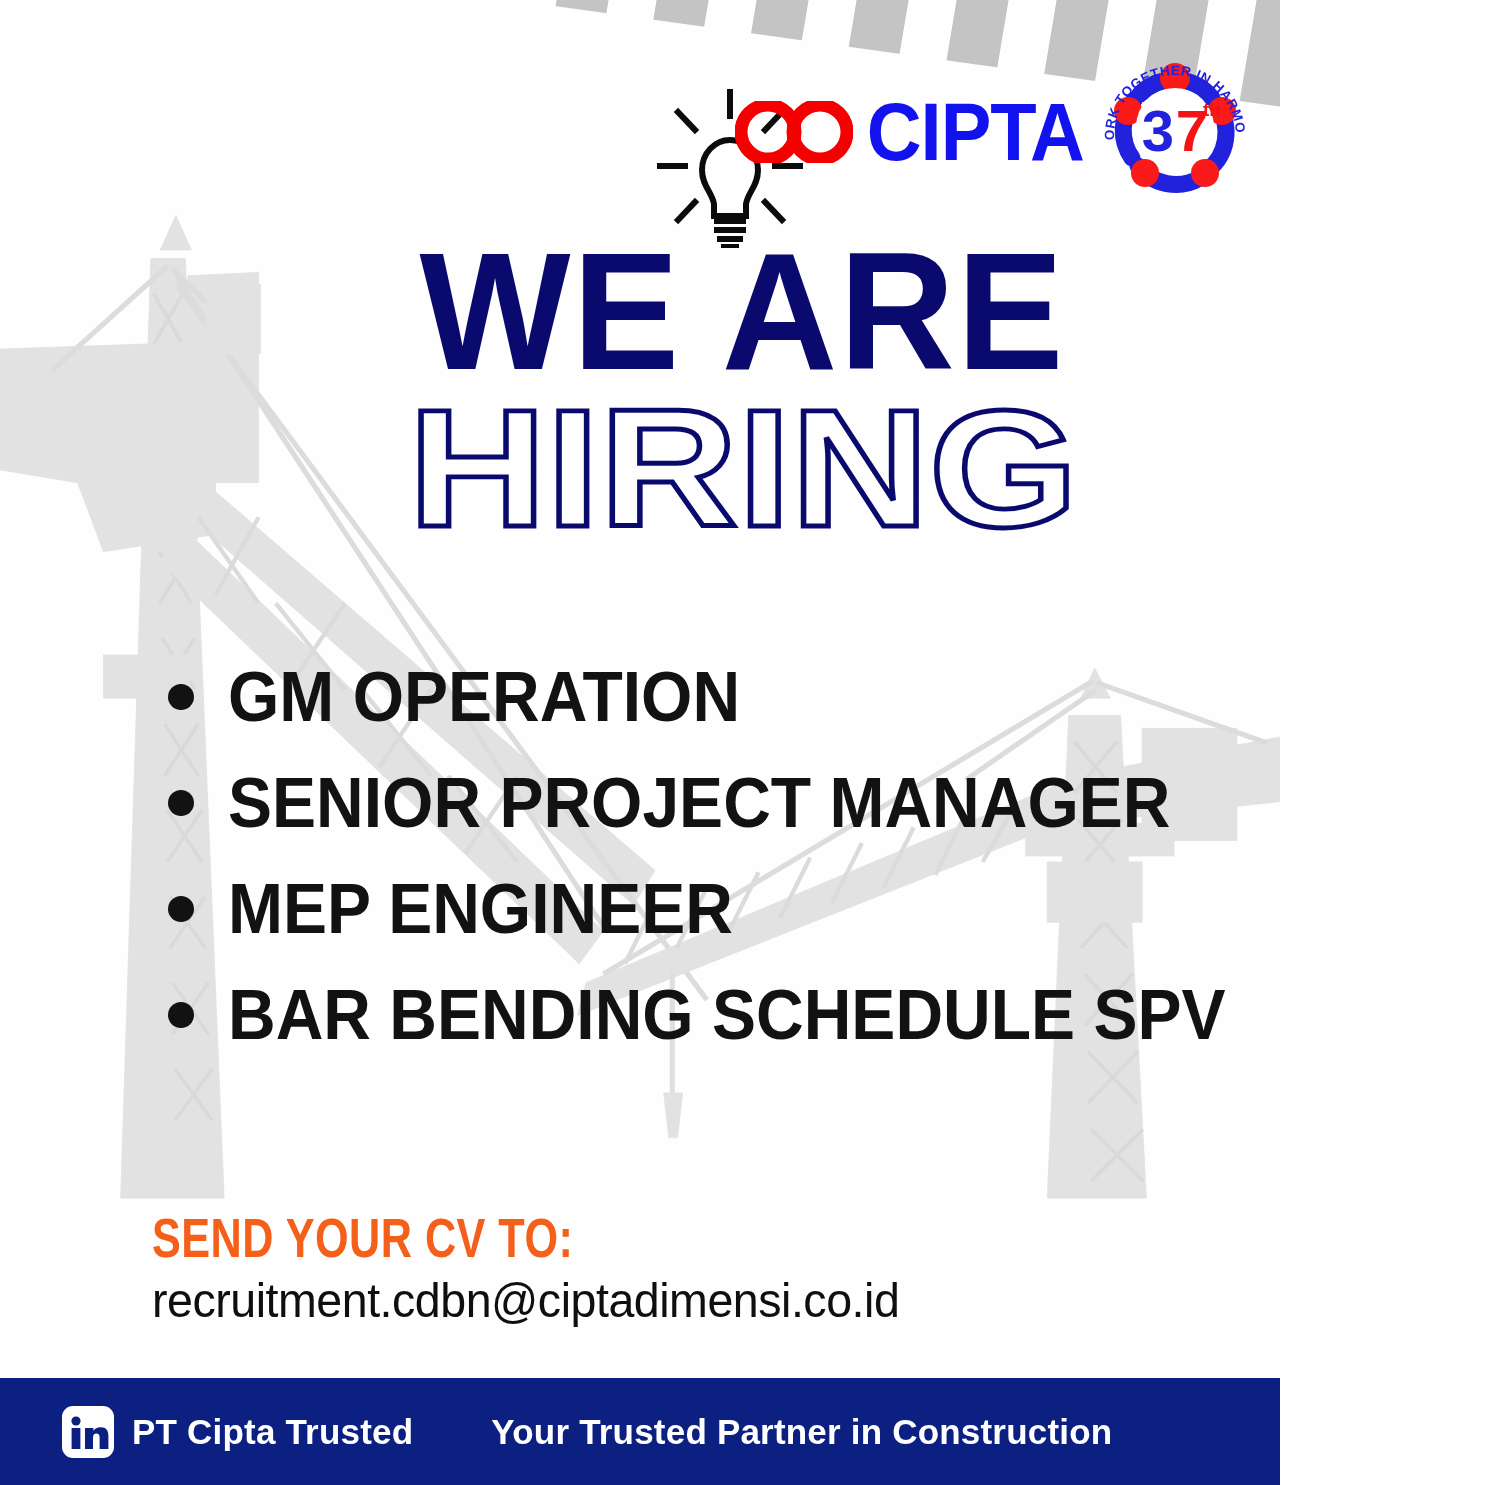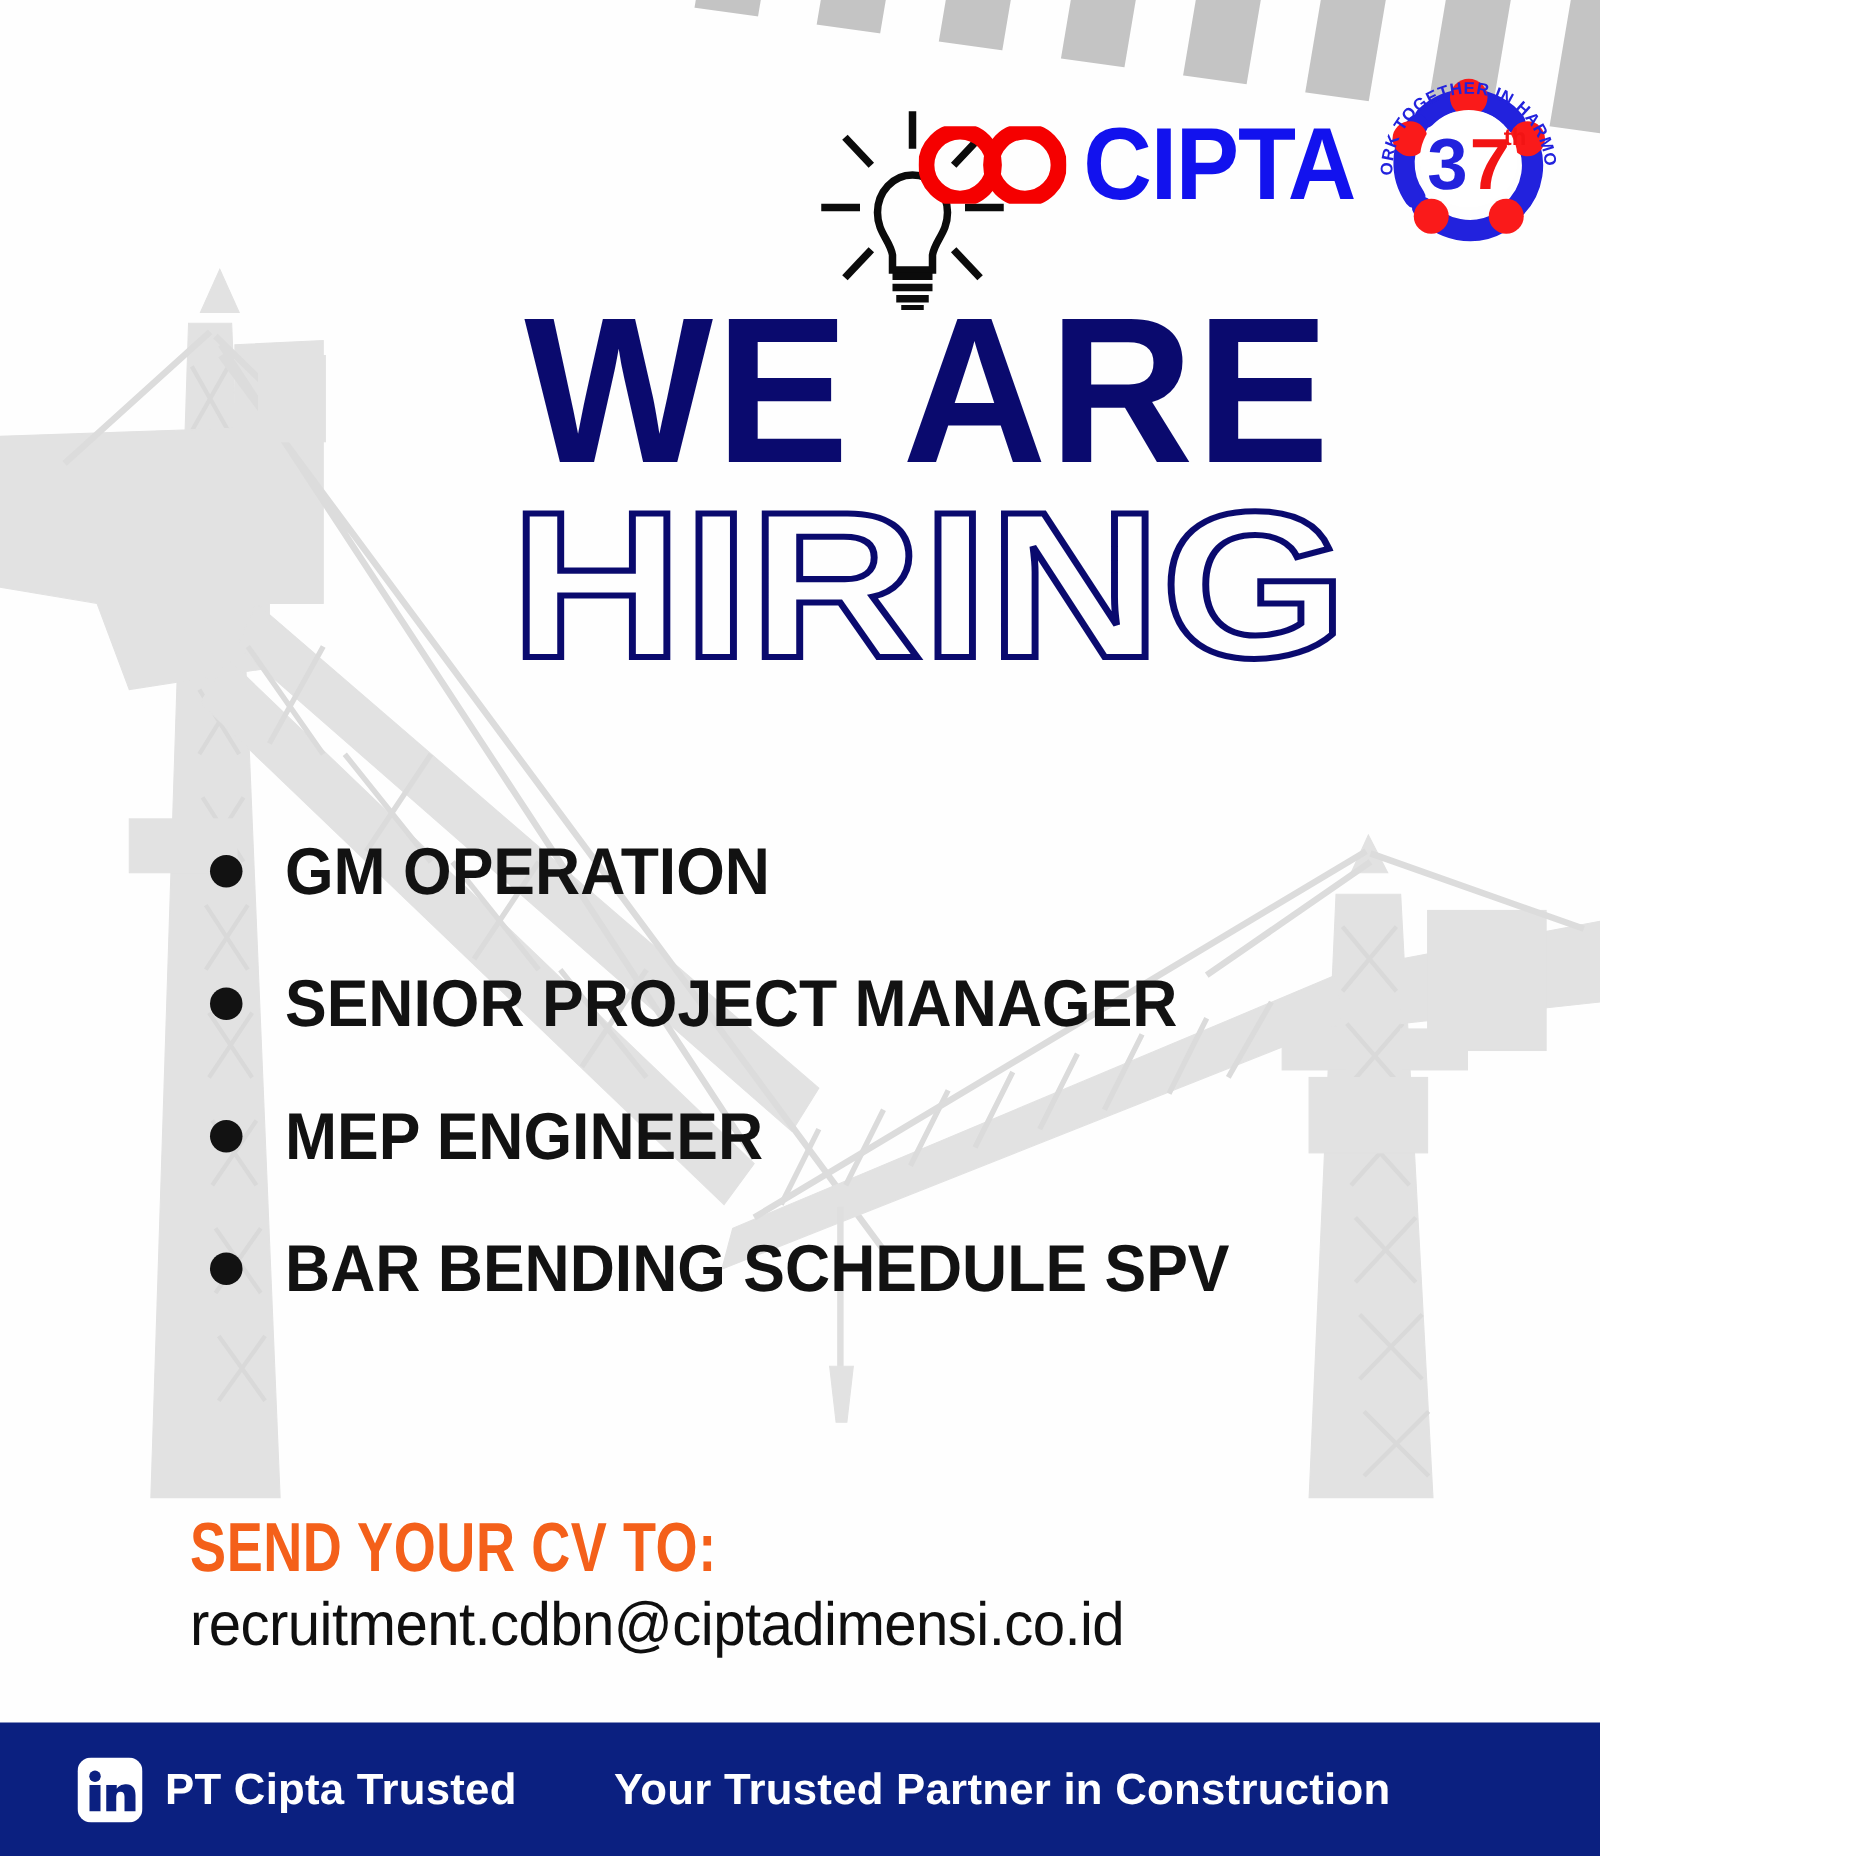--- a/index.html
+++ b/index.html
@@ -60,21 +60,21 @@
 
   
   .jobs{
     position:absolute;top:644px;left:168px;right:60px;z-index:4;
     margin:0;padding:0;list-style:none;
   }
   .job-item{
     display:flex;align-items:center;
     color:#121212;
     font-weight:bold;
-    font-size:50px;
+    font-size:66px;
     line-height:1.0;
     height:106px;
     letter-spacing:0px;
     font-family:"Liberation Sans", sans-serif;
   }
   .job-bullet{
     flex:0 0 auto;
     width:26px;height:26px;border-radius:50%;
     background:#121212;
     margin-right:34px;

